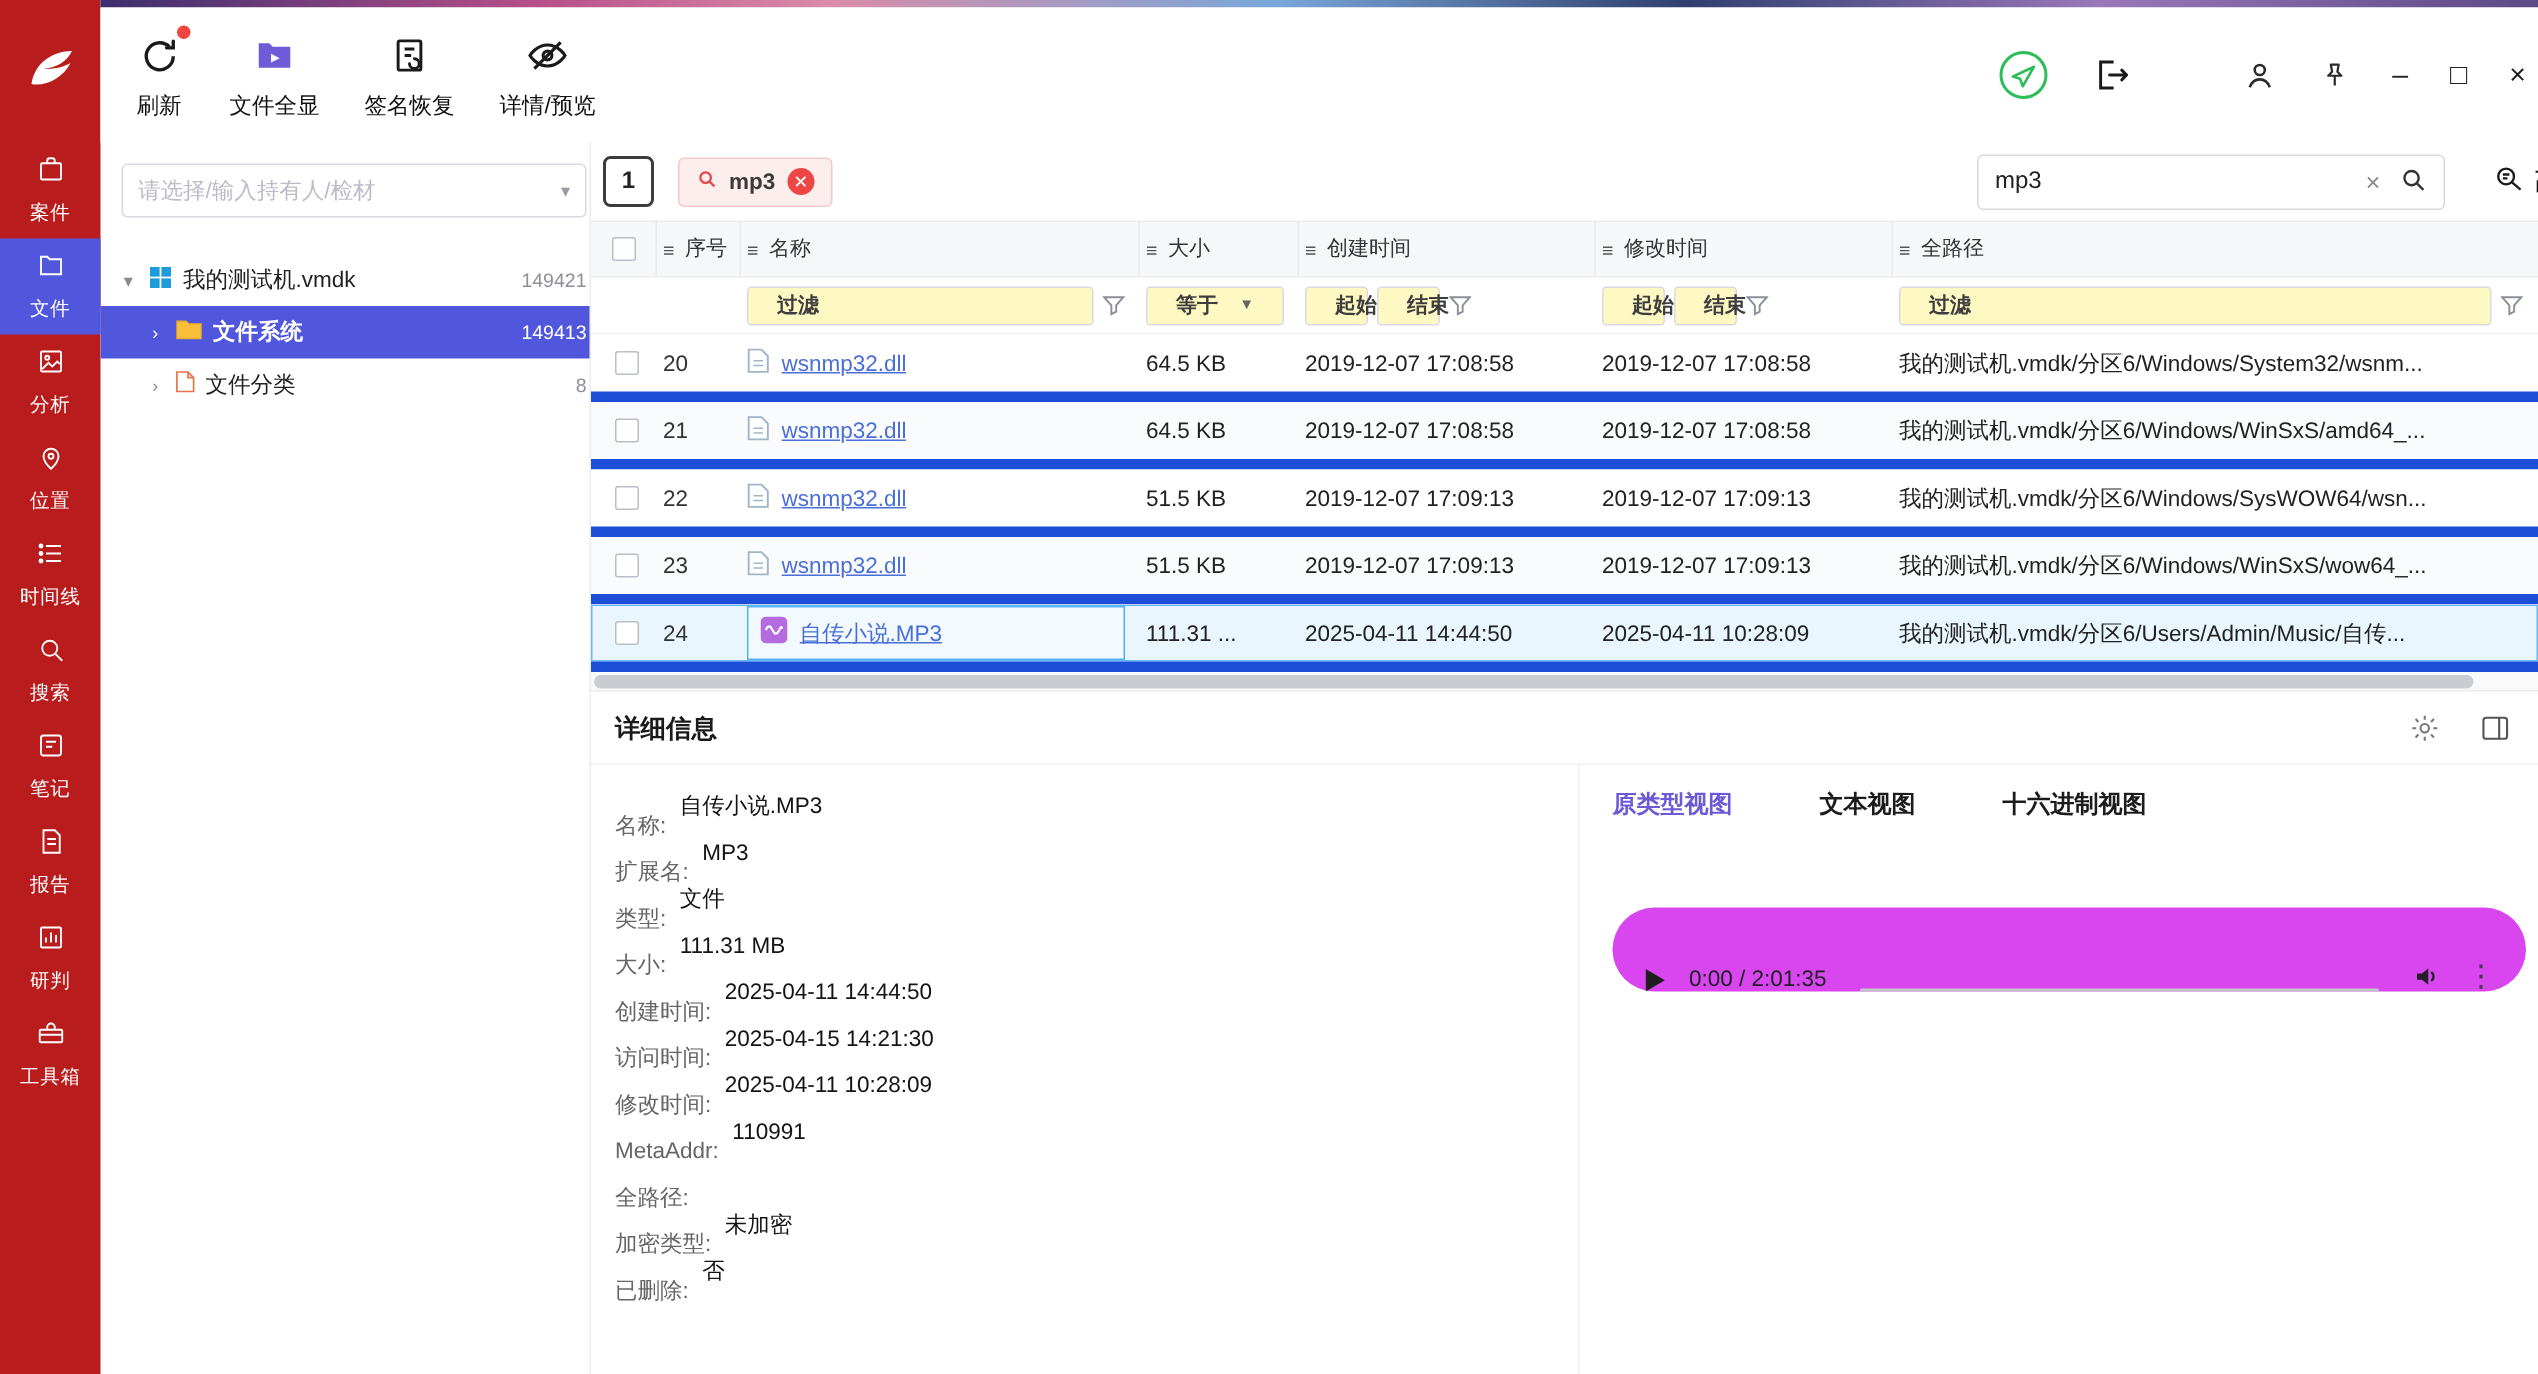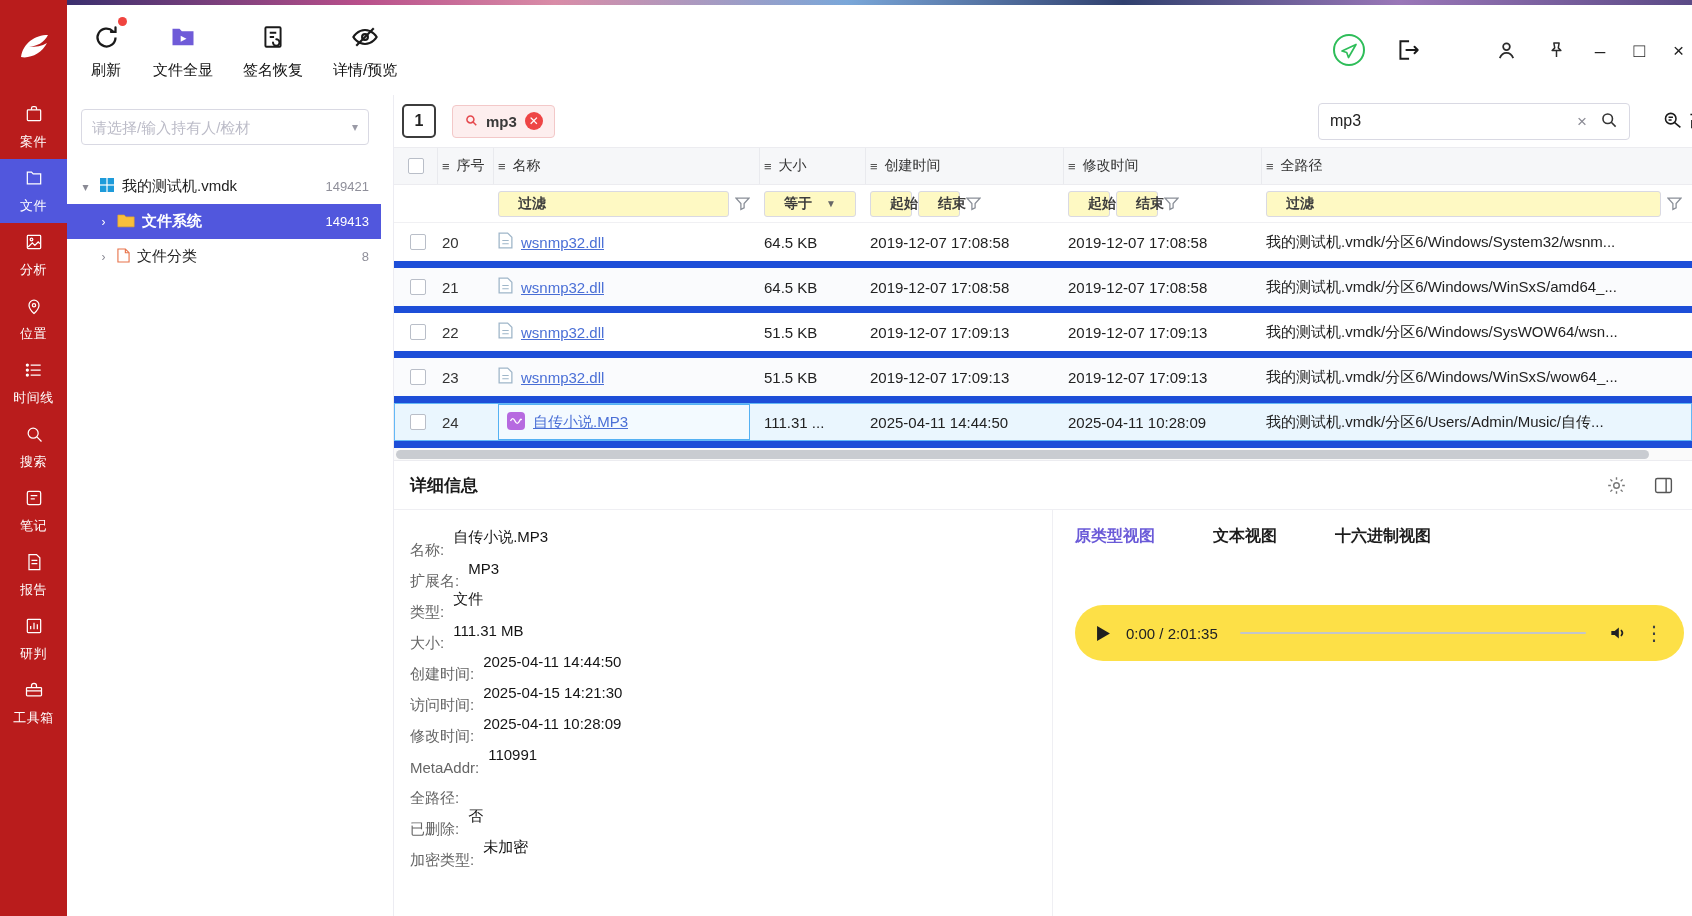--- a/index.html
+++ b/index.html
@@ -27,21 +27,21 @@
   .tool-label { font-size:15px; color:#111; white-space:nowrap; }
   .toolbar-right { margin-left:auto; display:flex; align-items:center; gap:28px; }
   .toolbar-right .group-gap { width:18px; }
   .win-glyph { font-size:19px; color:#222; cursor:pointer; line-height:1; }
   .win-close { margin-right:-6px; }
 
   
   .content { flex:1; min-height:0; display:flex; }
 
   
-  .tree-panel { width:327px; flex-shrink:0; border-right:1px solid #ececf2; padding:14px 24px 0 14px; overflow:hidden; }
+  .tree-panel { width:327px; flex-shrink:0; border-right:1px solid #ececf2; padding:14px 2px 0 14px; overflow:hidden; }
   .picker { height:36px; border:1px solid #d9d9e3; border-radius:4px; display:flex; align-items:center; padding:0 10px; gap:6px; }
   .picker input { border:none; outline:none; flex:1; min-width:0; font-size:15px; font-family:inherit; color:#333; }
   .picker input::placeholder { color:#bcbcc8; }
   .picker-caret { color:#9a9aa6; font-size:12px; }
   .tree { margin:24px -12px 0 -14px; font-size:15px; }
   .tree-row { height:35px; display:flex; align-items:center; gap:7px; padding:0 12px 0 12px; cursor:pointer; }
   .tree-row.child { padding-left:30px; }
   .tree-row.selected { background:#5157dd; color:#fff; }
   .tree-chevron { width:13px; color:#8a8a94; font-size:12px; text-align:center; flex-shrink:0; }
   .tree-row.selected .tree-chevron { color:#fff; }
@@ -98,21 +98,21 @@
   .details-body { flex:1; min-height:0; display:flex; border-top:1px solid #efeff3; }
   .fields { width:658px; flex-shrink:0; padding:12px 20px 0 16px; }
   .field { height:31px; display:flex; align-items:center; gap:9px; font-size:15px; }
   .field-label { color:#666; white-space:nowrap;margin-top:26px; }
   .field-value { color:#141414; white-space:nowrap; overflow:hidden; text-overflow:ellipsis; }
 
   .preview { flex:1; min-width:0; border-left:1px solid #efeff3; padding:16px 0 0 22px; display:flex; flex-direction:column; }
   .view-tabs { display:flex; gap:58px; font-weight:700; font-size:16px; color:#1c1c1c; }
   .view-tab { cursor:pointer; white-space:nowrap; }
   .view-tab.active { color:#6a5ad8; }
-  .player { margin-top:58px; height:56px; background:#fde047; border-radius:28px; display:flex; align-items:center; padding:0 20px 0 22px; gap:16px; width:calc(100% - 8px); }
+  .player { margin-top:58px; height:56px; background:#d946ef; border-radius:28px; display:flex; align-items:flex-end; padding:0 20px 0 22px; gap:16px; width:calc(100% - 8px); }
   .play-btn { cursor:pointer; display:flex; }
   .player-time { font-size:15px; color:#202124; white-space:nowrap; }
   .player-track { flex:1; height:2px; background:#c3c6c9; border-radius:1px; position:relative; margin:0 6px; cursor:pointer; }
   .player-track::before { content:""; position:absolute; left:0; top:-4px; width:10px; height:10px; }
   .player-menu { font-size:20px; color:#3c4043; cursor:pointer; line-height:1; }
 </style>
 </head>
 <body>
 
 <div class="app">
@@ -576,26 +576,26 @@
                   <span class="field-value">2025-04-11 10:28:09</span>
                 </div>
               <div class="field">
                   <span class="field-label">MetaAddr:</span>
                   <span class="field-value">110991</span>
                 </div>
               <div class="field">
                   <span class="field-label">全路径:</span>
                 </div>
               <div class="field">
+                  <span class="field-label">加密类型:</span>
+                  <span class="field-value">未加密</span>
+                </div>
+              <div class="field">
                   <span class="field-label">已删除:</span>
                   <span class="field-value">否</span>
-                </div>
-              <div class="field">
-                  <span class="field-label">加密类型:</span>
-                  <span class="field-value">未加密</span>
                 </div>
             </div>
 
             <div class="preview">
               <div class="view-tabs">
                 <span class="view-tab active">原类型视图</span>
                 <span class="view-tab">文本视图</span>
                 <span class="view-tab">十六进制视图</span>
               </div>
               <div class="player">

